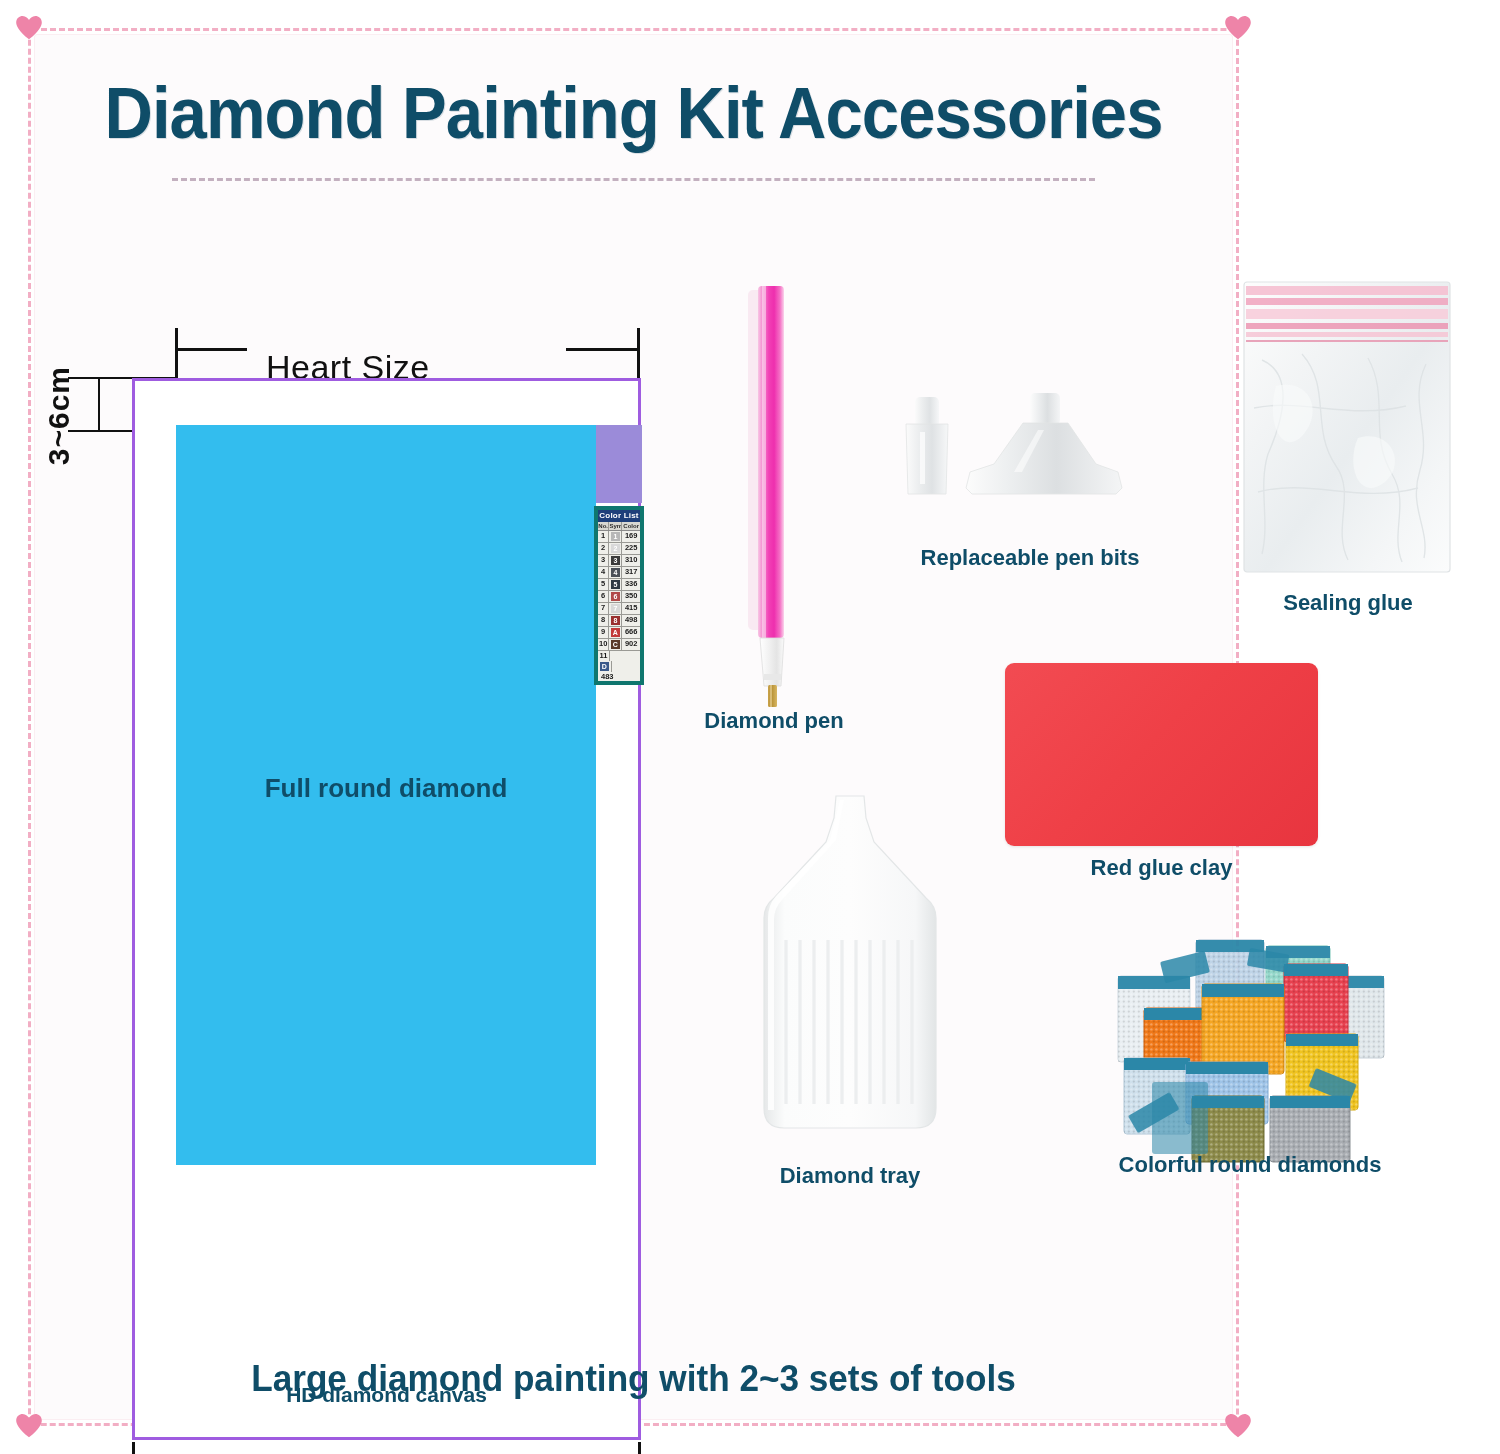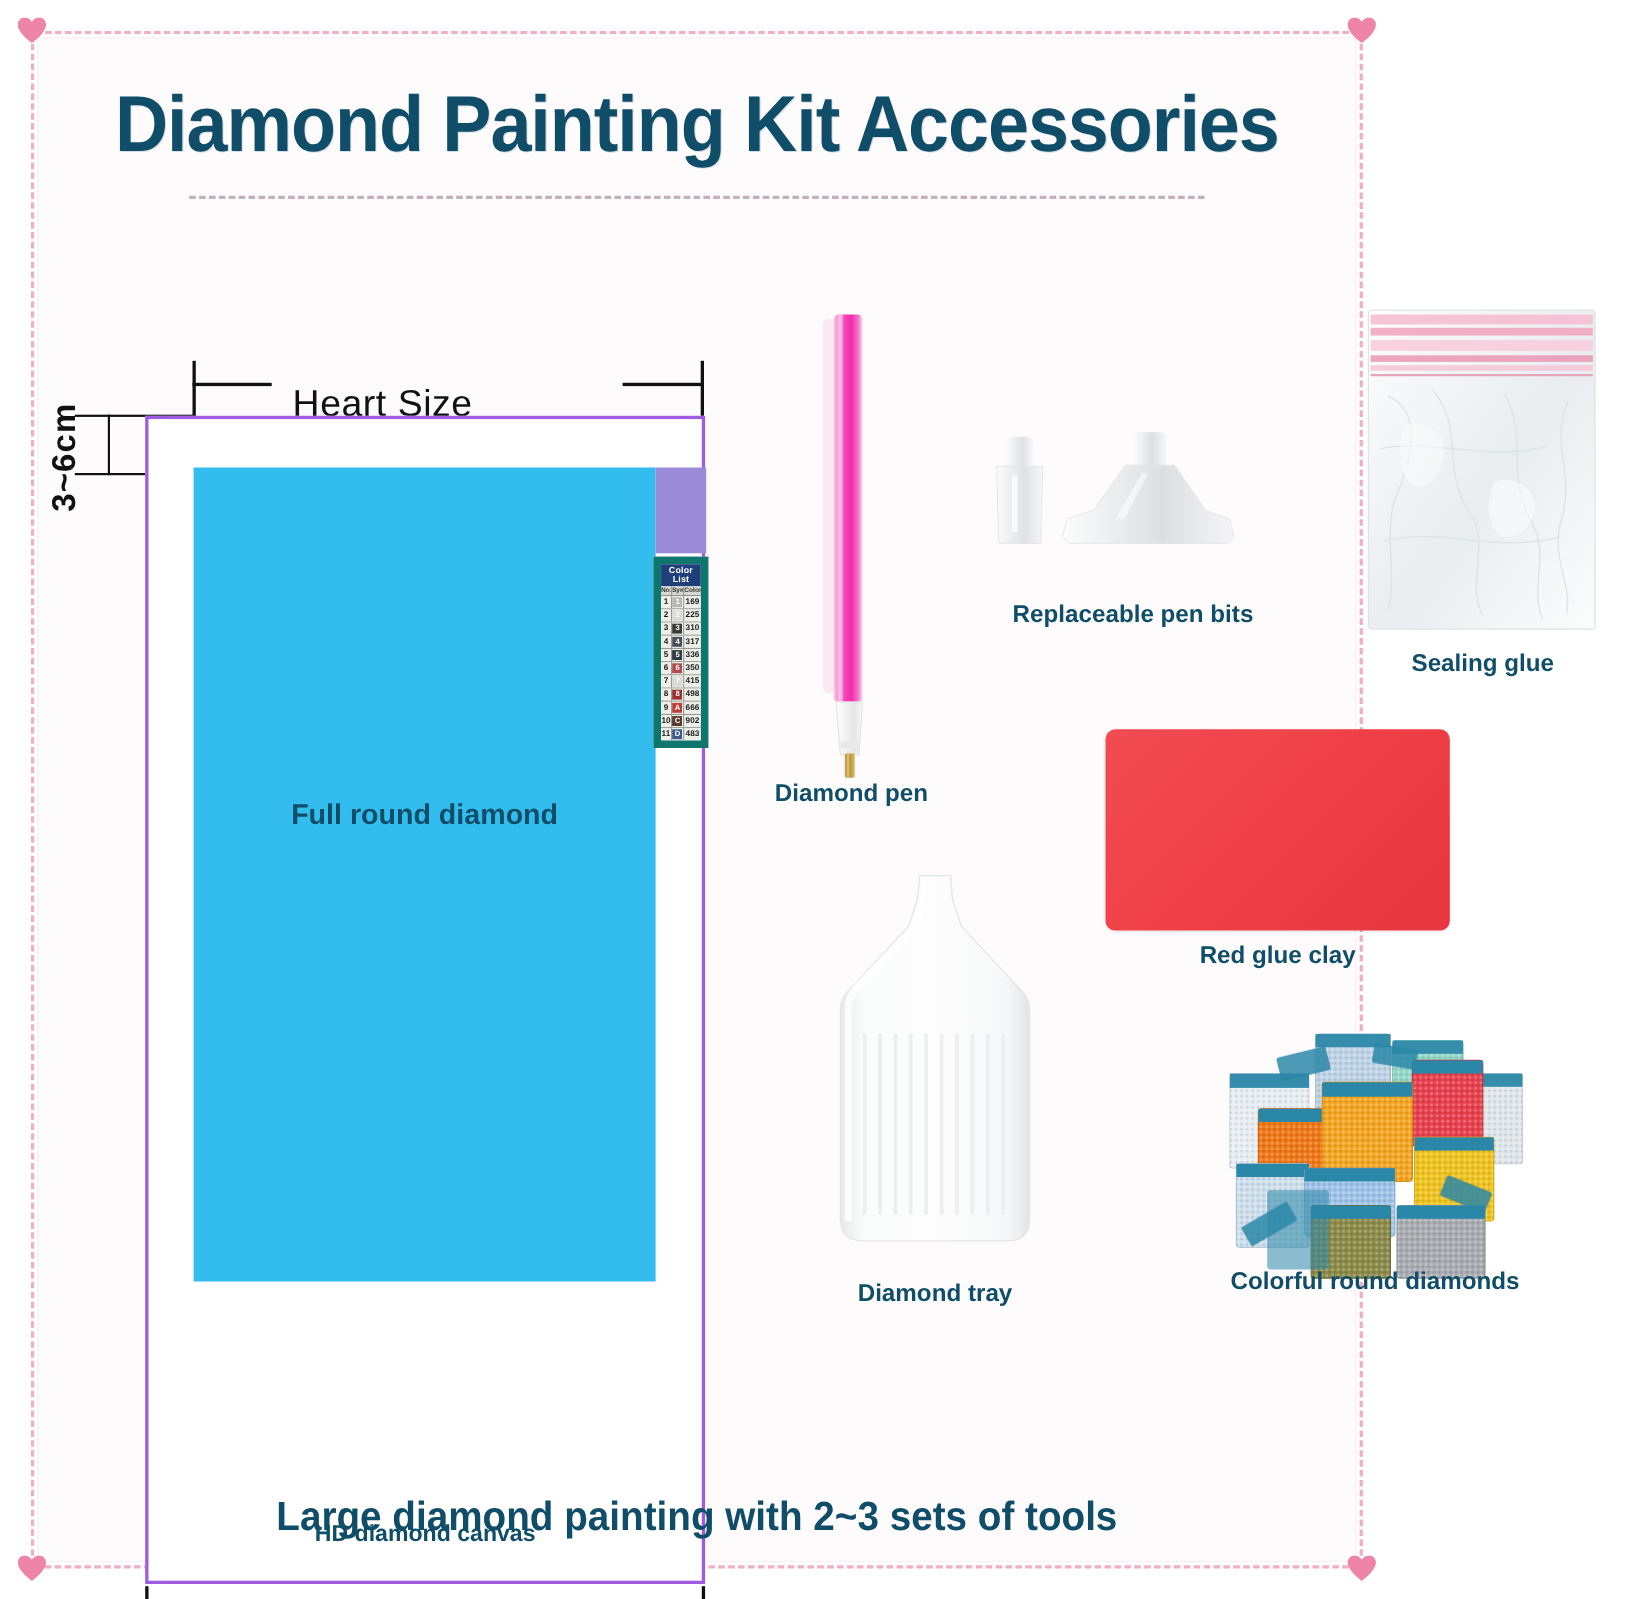--- a/index.html
+++ b/index.html
@@ -108,21 +108,21 @@
     font-weight:bold;
     color:#0f4d68;
   }
 
   
   .colorlist{
     position:absolute;
     left:558px;top:186px;
     width:50px;
     background:#e9e9e4;
-    border:7px solid #0f766e;
+    border:4px solid #0f766e;
     box-sizing:border-box;
     font-size:7px;
     line-height:1;
     font-family:"Liberation Sans", sans-serif;
   }
   .cl-title{
     background:#1e3f7a;
     color:#ffffff;
     text-align:center;
     font-weight:bold;
@@ -148,21 +148,21 @@
   .cl-c2{width:30%;border-right:1px solid #9a9a95;}
   .cl-c3{width:44%;}
   .cl-row{
     display:flex;
     border-bottom:1px solid #9a9a95;
     color:#1a1a1a;
     font-size:7.5px;
     font-weight:bold;
     background:#efefea;
   }
-  .cl-row:last-child{border-bottom:none;}
+  .cl-row:last-child{border-bottom:none;flex-direction:column;}
   .sym{
     display:inline-block;
     width:9px;height:9px;
     line-height:9px;
     font-size:7px;
     text-align:center;
     color:#ffffff;
   }
 
   
@@ -269,21 +269,21 @@
     <div class="dim-text heart-size-text">Heart Size</div>
 
     <div class="dim-line" style="left:32px;top:57px;width:110px;height:2px;"></div>
     <div class="dim-line" style="left:32px;top:110px;width:110px;height:2px;"></div>
     <div class="dim-line" style="left:62px;top:57px;width:2px;height:55px;"></div>
     <div class="dim-text cm-text">3~6cm</div>
 
     <div class="canvas-box"></div>
 
     <div class="diamond-fill">
-      <div class="full-round-label" style="position:static;padding-top:300px;">Full round diamond</div>
+      <div class="full-round-label" style="position:static;padding-top:300px;margin-top:48px;">Full round diamond</div>
     </div>
 
     <div class="lavender-block"></div>
 
     <div class="colorlist">
       <div class="cl-title">Color List</div>
       <div class="cl-head">
         <span class="cl-c1">No.</span>
         <span class="cl-c2">Symbol</span>
         <span class="cl-c3">Color</span>

